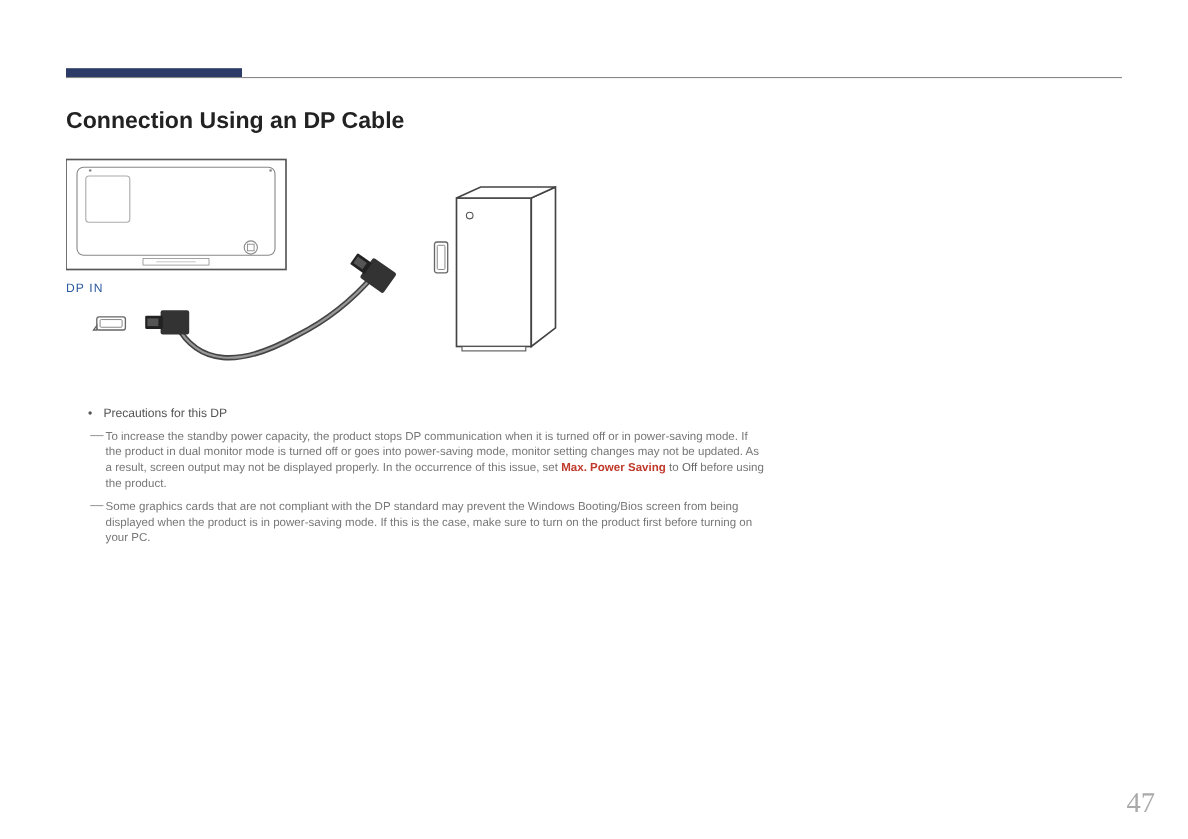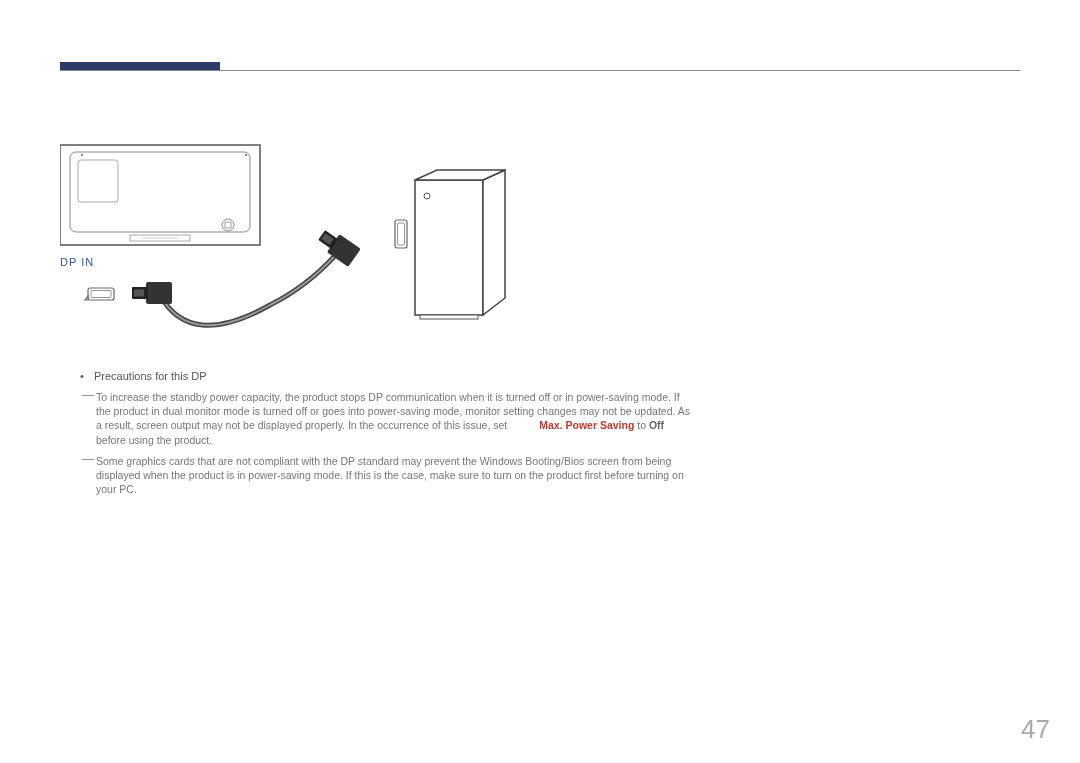--- a/index.html
+++ b/index.html
@@ -72,39 +72,41 @@
   }
   .note-block .dash {
     position: absolute;
     left: -14px;
     top: -3px;
     font-size: 12px;
     color: #888;
   }
   .note1 { top: 390px; }
   .note2 { top: 454px; }
-  .bold { font-weight: bold; color: #666; text-align: center; }
-  .red { color: #c0392b; font-weight: bold; margin-left: 29px; }
+  .bold { font-weight: normal; color: #666; text-align: center; }
+  .red { color: #c0392b; font-weight: bold; }
   .page-num {
     position: absolute;
     bottom: 18px;
     right: 30px;
     font-size: 26px;
     color: #aaa;
     font-weight: 300;
+    font-family: Liberation Serif, serif;
   }
 </style>
 </head>
 <body>
 
 <div class="page">
 
   <div class="tab-block"></div>
   <div class="hr-top"></div>
 
+  <h2 class="section-title">Connection Using an DP Cable</h2>
 
   <svg class="diagram" viewBox="0 0 470 220">
 
     <rect x="0" y="5" width="200" height="100" fill="none" stroke="#555" stroke-width="1.5"></rect>
     <rect x="10" y="12" width="180" height="80" rx="6" fill="none" stroke="#888" stroke-width="1"></rect>
 
     <rect x="18" y="20" width="40" height="42" rx="3" fill="none" stroke="#aaa" stroke-width="1"></rect>
     <circle cx="168" cy="85" r="6" fill="none" stroke="#888" stroke-width="1"></circle>
     <rect x="165" y="82" width="6" height="6" fill="none" stroke="#888" stroke-width="0.8"></rect>
 

